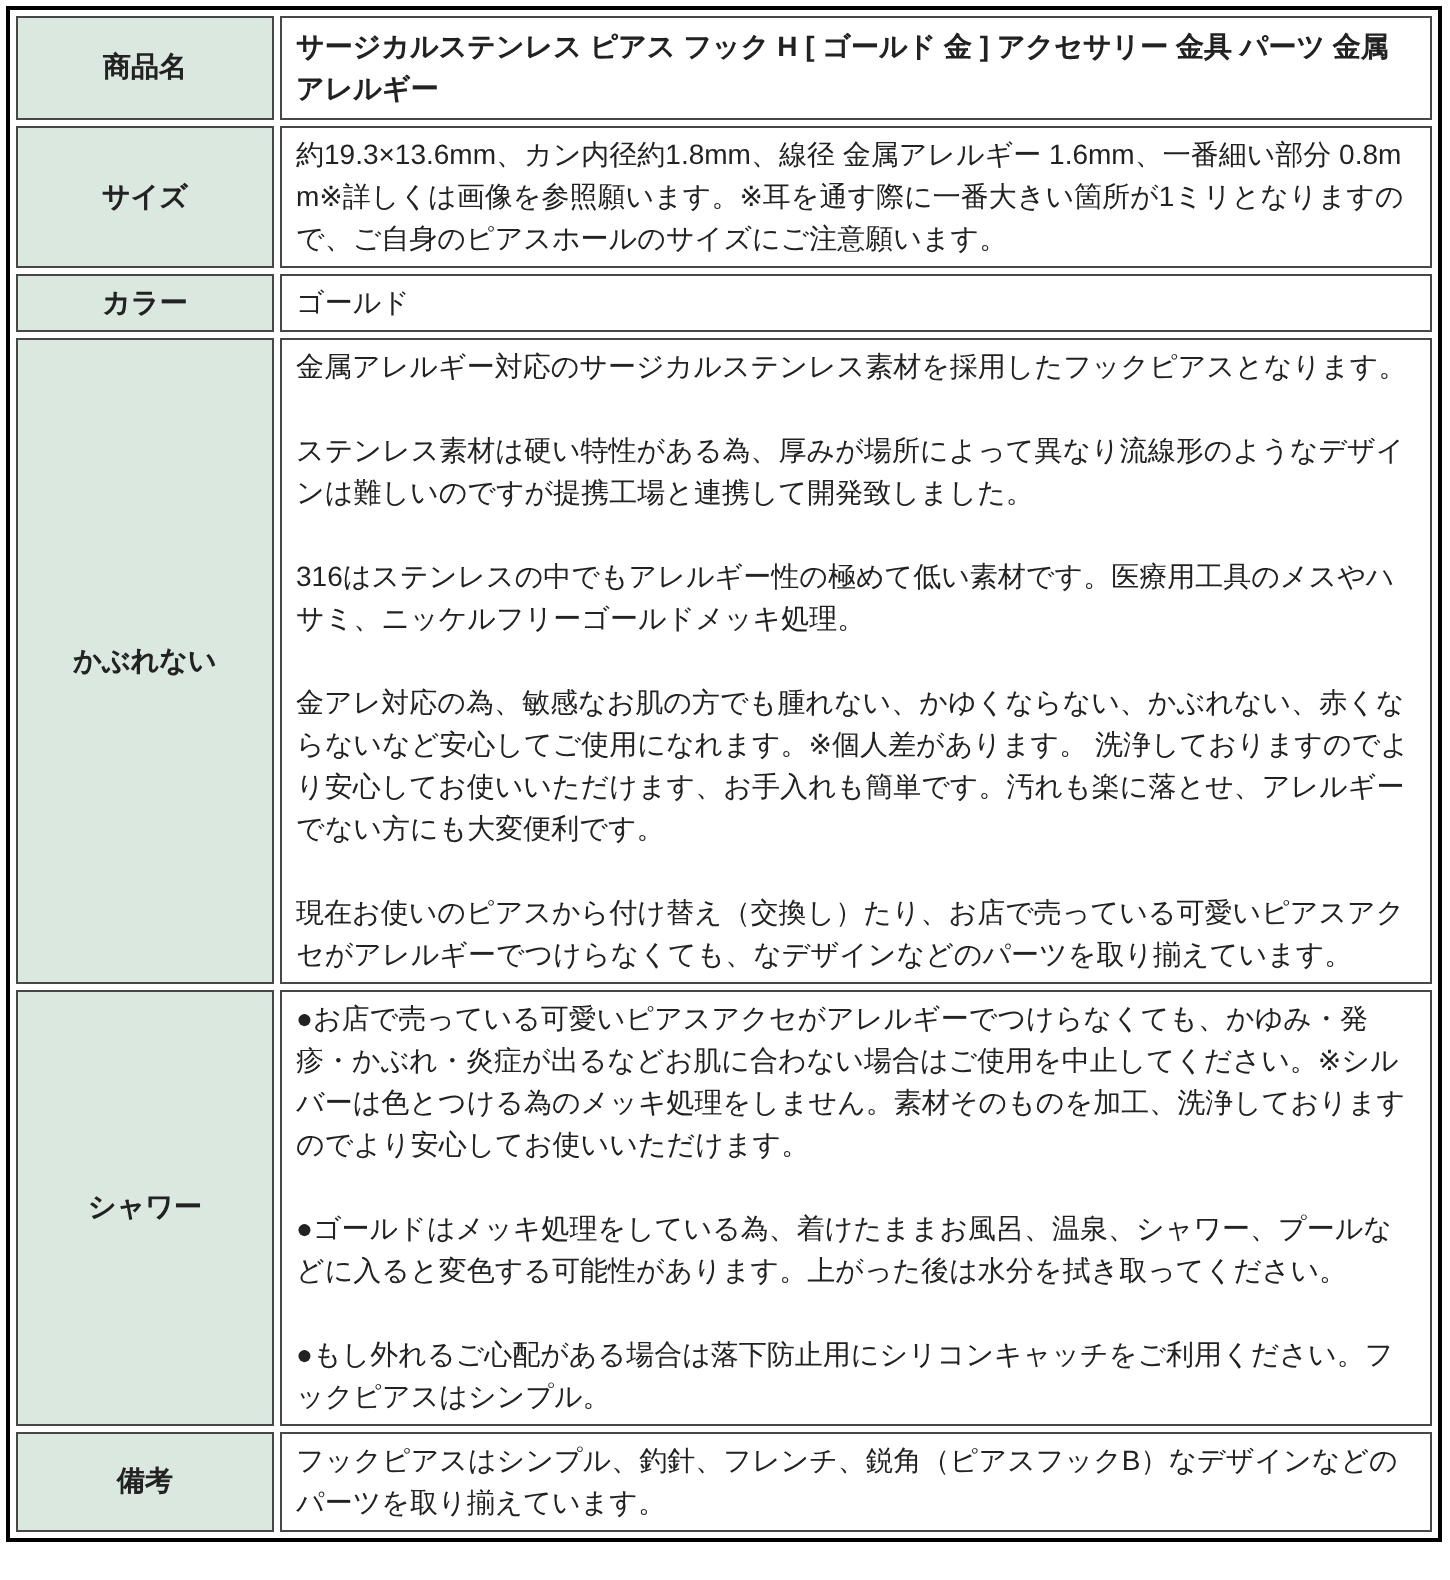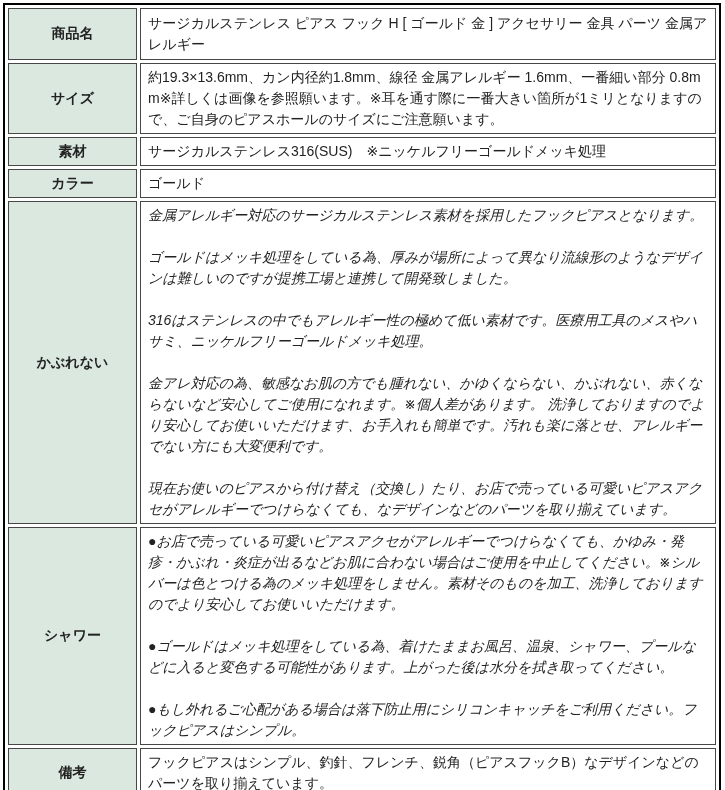--- a/index.html
+++ b/index.html
@@ -42,55 +42,51 @@
     border:1px solid var(--cell-border);
     font-size:14px;
     line-height:21px;
     text-align:left;
     vertical-align:middle;
     padding:3px 7px;
     color:var(--text);
     word-break:break-all;
     overflow-wrap:anywhere;
   }
-  td.bold-value{font-weight:normal;}
+  td.bold-value{font-weight:bold;}
   .row-size td{height:70px;}
   .row-oneline td{height:28px;}
   .row-name td{height:52px;}
   .row-remarks td{height:46px;}
-  td p{margin:0 0 21px 0;font-style:italic;}
+  td p{margin:0 0 21px 0;}
   td p:last-child{margin-bottom:0;}
 </style>
 </head>
 <body>
 
 <div class="page">
   <table class="spec">
     <tbody>
       <tr class="row-name">
         <th>商品名</th>
         <td class="bold-value">サージカルステンレス ピアス フック H [ ゴールド 金 ] アクセサリー 金具 パーツ 金属アレルギー</td>
       </tr>
       <tr class="row-size">
         <th>サイズ</th>
         <td>約19.3×13.6mm、カン内径約1.8mm、線径 金属アレルギー 1.6mm、一番細い部分 0.8mm※詳しくは画像を参照願います。※耳を通す際に一番大きい箇所が1ミリとなりますので、ご自身のピアスホールのサイズにご注意願います。</td>
       </tr>
       <tr class="row-oneline">
-        <th>素材</th>
-        <td>サージカルステンレス316(SUS)　※ニッケルフリーゴールドメッキ処理</td>
-      </tr>
-      <tr class="row-oneline">
         <th>カラー</th>
         <td>ゴールド</td>
       </tr>
       <tr>
         <th>かぶれない</th>
         <td>
           <p>金属アレルギー対応のサージカルステンレス素材を採用したフックピアスとなります。</p>
-          <p>ゴールドはメッキ処理をしている為、厚みが場所によって異なり流線形のようなデザインは難しいのですが提携工場と連携して開発致しました。</p>
+          <p>ステンレス素材は硬い特性がある為、厚みが場所によって異なり流線形のようなデザインは難しいのですが提携工場と連携して開発致しました。</p>
           <p>316はステンレスの中でもアレルギー性の極めて低い素材です。医療用工具のメスやハサミ、ニッケルフリーゴールドメッキ処理。</p>
           <p>金アレ対応の為、敏感なお肌の方でも腫れない、かゆくならない、かぶれない、赤くならないなど安心してご使用になれます。※個人差があります。 洗浄しておりますのでより安心してお使いいただけます、お手入れも簡単です。汚れも楽に落とせ、アレルギーでない方にも大変便利です。</p>
           <p>現在お使いのピアスから付け替え（交換し）たり、お店で売っている可愛いピアスアクセがアレルギーでつけらなくても、なデザインなどのパーツを取り揃えています。</p>
         </td>
       </tr>
       <tr>
         <th>シャワー</th>
         <td>
           <p>●お店で売っている可愛いピアスアクセがアレルギーでつけらなくても、かゆみ・発疹・かぶれ・炎症が出るなどお肌に合わない場合はご使用を中止してください。※シルバーは色とつける為のメッキ処理をしません。素材そのものを加工、洗浄しておりますのでより安心してお使いいただけます。</p>
           <p>●ゴールドはメッキ処理をしている為、着けたままお風呂、温泉、シャワー、プールなどに入ると変色する可能性があります。上がった後は水分を拭き取ってください。</p>

